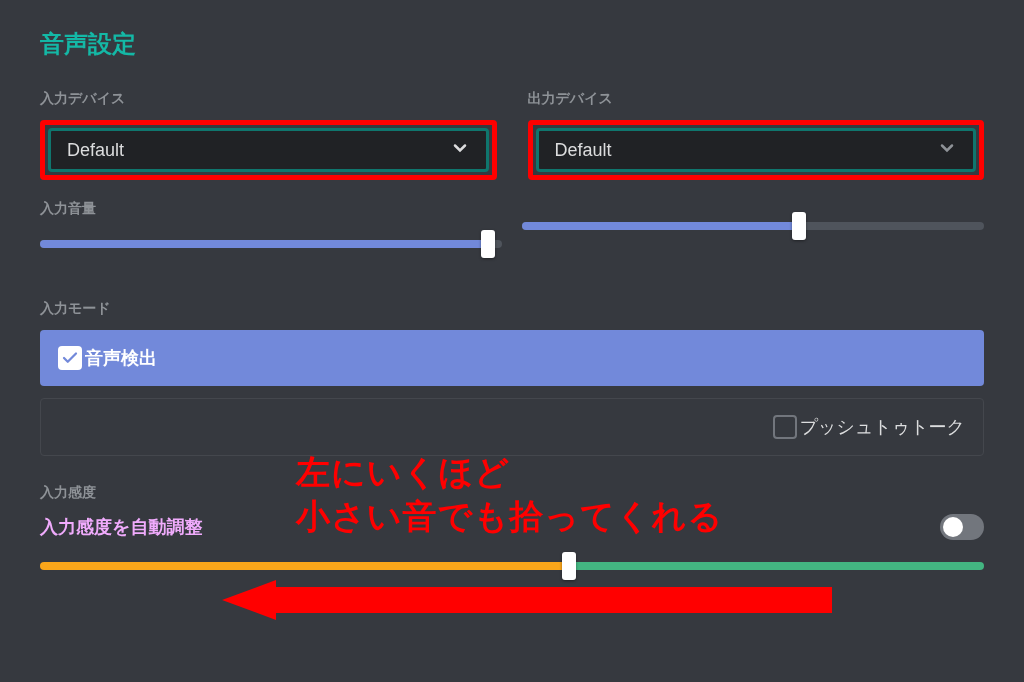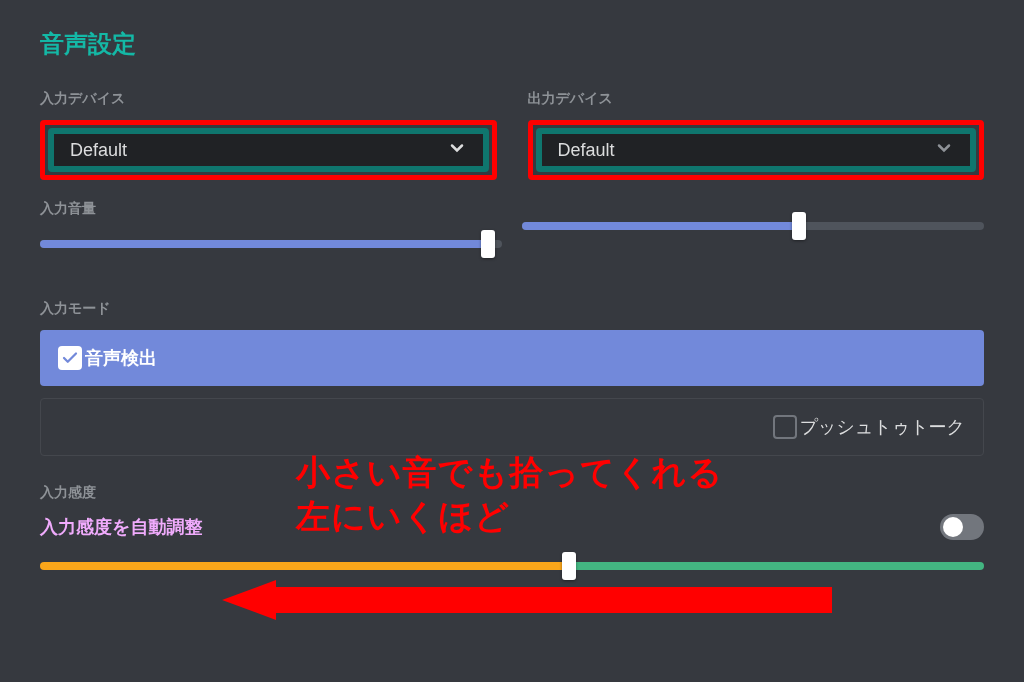--- a/index.html
+++ b/index.html
@@ -30,21 +30,21 @@
       color: #8e9297;
       margin-bottom: 12px;
     }
     .select-highlight {
       border: 5px solid #ff0000;
       border-radius: 4px;
       padding: 3px;
     }
     .select {
       background: #202225;
-      border: 6px solid #0f766e;
+      border: 3px solid #0f766e;
       border-radius: 4px;
       height: 44px;
       display: flex;
       align-items: center;
       justify-content: space-between;
       padding: 0 16px;
       color: #dcddde;
       font-size: 18px;
       cursor: pointer;
     }
@@ -276,19 +276,19 @@
     </div>
   </div>
   <div class="sens-track">
     <div class="sens-left" style="width:56%"></div>
     <div class="sens-right"></div>
     <div class="sens-thumb" style="left:56%"></div>
   </div>
 </div>
 
 <div class="annot-text">
+  <div>左にいくほど</div>
   <div>小さい音でも拾ってくれる</div>
-  <div>左にいくほど</div>
 </div>
 <div class="annot-arrow">
   <div class="head"></div>
   <div class="shaft"></div>
 </div>
 
 </body></html>

